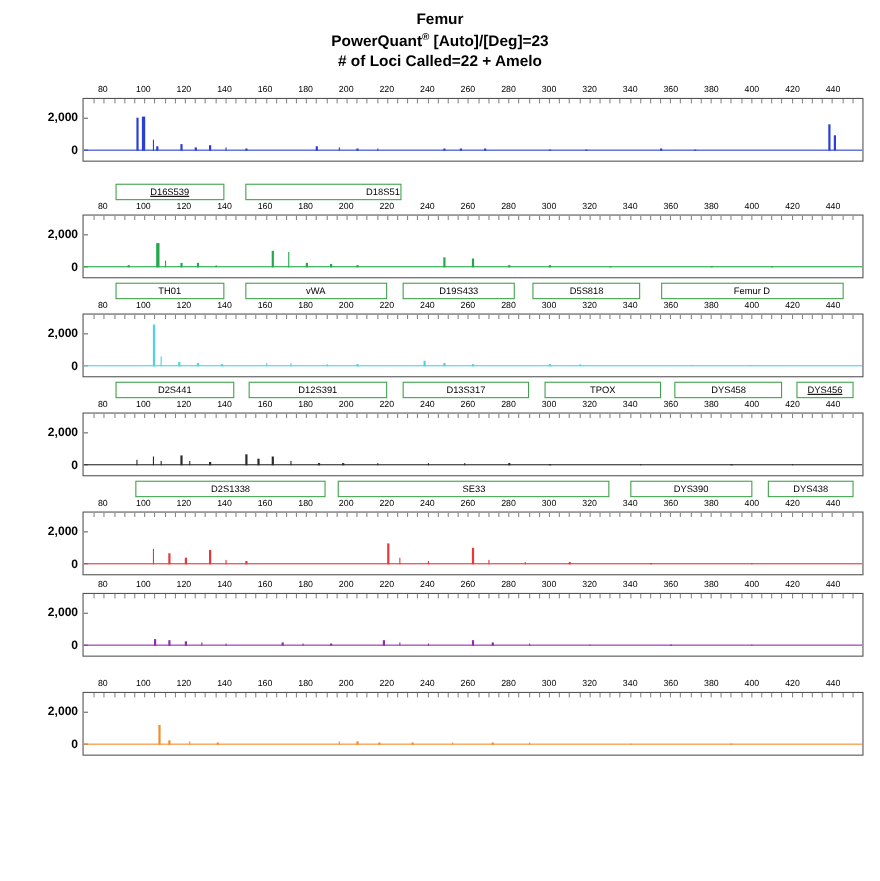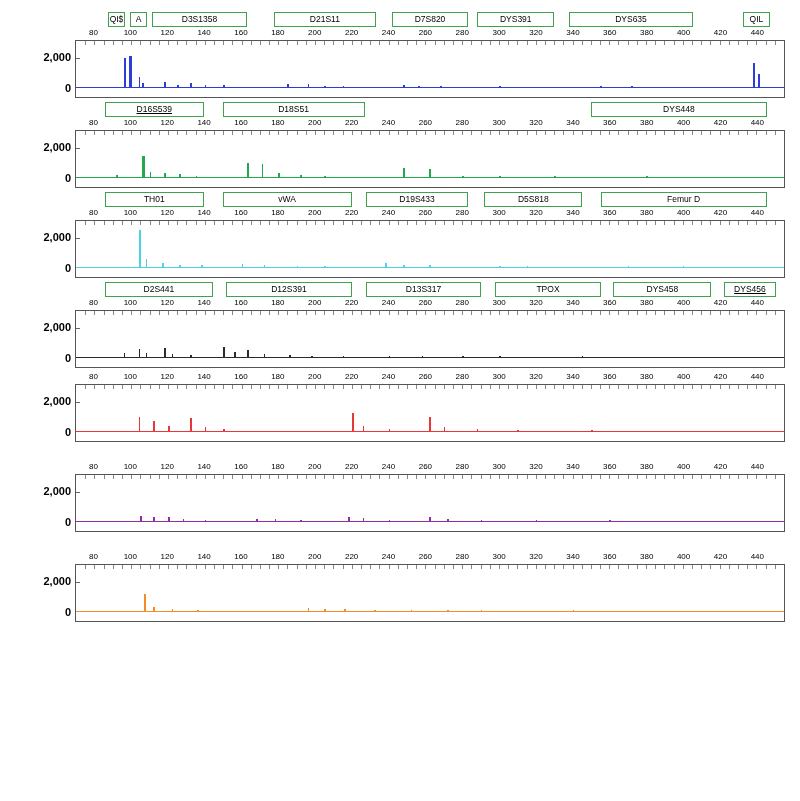--- a/index.html
+++ b/index.html
@@ -100,33 +100,30 @@
   .peak{
     position:absolute;bottom:9px;width:1.6px;
   }
   .peak.w2{width:2.4px;}
 </style>
 </head>
 <body>
 
 <div class="page">
 
+  <div class="title-block">
+    <div class="title-line">Femur</div>
+    <div class="title-line">
+      <span>PowerQuant</span><sup>®</sup><span> [Auto]/[Deg]=23</span>
+    </div>
+    <div class="title-line"># of Loci Called=22 + Amelo</div>
+  </div>
 
   <div class="panels" id="panels">
       <div class="panel">
-        <div class="locus-strip">
-          <div class="locus" style="left: 4.67532%; width: 2.33766%;">QI$</div>
-          <div class="locus" style="left: 7.79221%; width: 2.33766%;">A</div>
-          <div class="locus" style="left: 10.9091%; width: 13.2468%;">D3S1358</div>
-          <div class="locus" style="left: 28.0519%; width: 14.2857%;">D21S11</div>
-          <div class="locus" style="left: 44.6753%; width: 10.6494%;">D7S820</div>
-          <div class="locus" style="left: 56.6234%; width: 10.9091%;">DYS391</div>
-          <div class="locus" style="left: 69.6104%; width: 17.4026%;">DYS635</div>
-          <div class="locus" style="left: 94.026%; width: 3.8961%;">QIL</div>
-        </div>
         <div class="axis-row">
           <span class="axis-lbl" style="left: 2.5974%;">80</span>
           <span class="axis-lbl" style="left: 7.79221%;">100</span>
           <span class="axis-lbl" style="left: 12.987%;">120</span>
           <span class="axis-lbl" style="left: 18.1818%;">140</span>
           <span class="axis-lbl" style="left: 23.3766%;">160</span>
           <span class="axis-lbl" style="left: 28.5714%;">180</span>
           <span class="axis-lbl" style="left: 33.7662%;">200</span>
           <span class="axis-lbl" style="left: 38.961%;">220</span>
           <span class="axis-lbl" style="left: 44.1558%;">240</span>
@@ -249,22 +246,21 @@
             <div class="peak" style="left: 74.026%; height: 1.84615px; background: rgb(43, 63, 212);"></div>
             <div class="peak" style="left: 78.4416%; height: 1.53846px; background: rgb(43, 63, 212);"></div>
             <div class="peak w2" style="left: 95.5844%; height: 24.6154px; background: rgb(43, 63, 212);"></div>
             <div class="peak" style="left: 96.3636%; height: 13.8462px; background: rgb(43, 63, 212);"></div>
           </div>
         </div>
       </div>
       <div class="panel">
         <div class="locus-strip">
           <div class="locus" style="left: 4.15584%; width: 14.026%; text-decoration: underline;">D16S539</div>
-          <div class="locus" style="left: 20.7792%; width: 20%;">D18S51</div>
-          <div class="locus" style="left: 72.7273%; width: 24.6753%;">DYS448</div>
+          <div class="locus" style="left: 20.7792%; width: 20%; text-align: right;">D18S51</div>
         </div>
         <div class="axis-row">
           <span class="axis-lbl" style="left: 2.5974%;">80</span>
           <span class="axis-lbl" style="left: 7.79221%;">100</span>
           <span class="axis-lbl" style="left: 12.987%;">120</span>
           <span class="axis-lbl" style="left: 18.1818%;">140</span>
           <span class="axis-lbl" style="left: 23.3766%;">160</span>
           <span class="axis-lbl" style="left: 28.5714%;">180</span>
           <span class="axis-lbl" style="left: 33.7662%;">200</span>
           <span class="axis-lbl" style="left: 38.961%;">220</span>
@@ -657,20 +653,26 @@
             <div class="peak" style="left: 48.8312%; height: 2.15385px; background: rgb(43, 43, 43);"></div>
             <div class="peak" style="left: 54.5455%; height: 1.84615px; background: rgb(43, 43, 43);"></div>
             <div class="peak" style="left: 59.7403%; height: 1.69231px; background: rgb(43, 43, 43);"></div>
             <div class="peak" style="left: 71.4286%; height: 1.53846px; background: rgb(43, 43, 43);"></div>
             <div class="peak" style="left: 83.1169%; height: 1.5px; background: rgb(43, 43, 43);"></div>
             <div class="peak" style="left: 90.9091%; height: 1.5px; background: rgb(43, 43, 43);"></div>
           </div>
         </div>
       </div>
       <div class="panel">
+        <div class="locus-strip">
+          <div class="locus" style="left: 6.75325%; width: 24.4156%;">D2S1338</div>
+          <div class="locus" style="left: 32.7273%; width: 34.8052%;">SE33</div>
+          <div class="locus" style="left: 70.1299%; width: 15.5844%;">DYS390</div>
+          <div class="locus" style="left: 87.7922%; width: 10.9091%;">DYS438</div>
+        </div>
         <div class="axis-row">
           <span class="axis-lbl" style="left: 2.5974%;">80</span>
           <span class="axis-lbl" style="left: 7.79221%;">100</span>
           <span class="axis-lbl" style="left: 12.987%;">120</span>
           <span class="axis-lbl" style="left: 18.1818%;">140</span>
           <span class="axis-lbl" style="left: 23.3766%;">160</span>
           <span class="axis-lbl" style="left: 28.5714%;">180</span>
           <span class="axis-lbl" style="left: 33.7662%;">200</span>
           <span class="axis-lbl" style="left: 38.961%;">220</span>
           <span class="axis-lbl" style="left: 44.1558%;">240</span>

